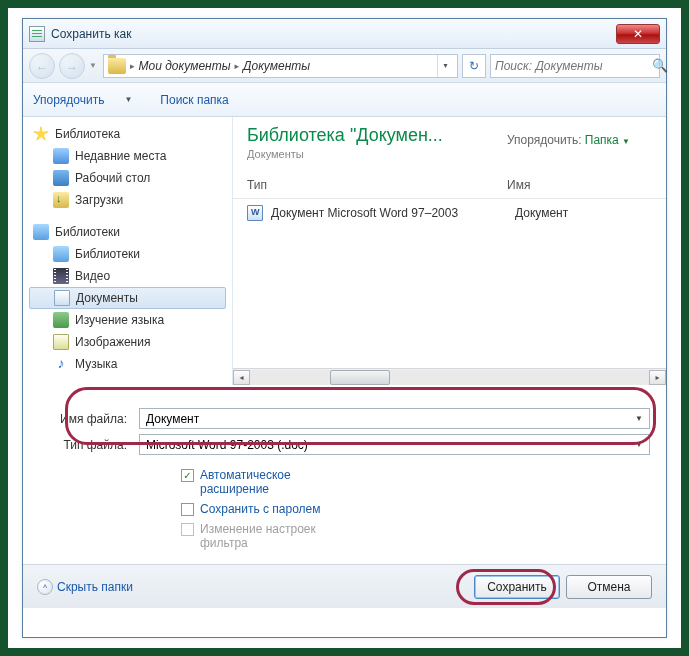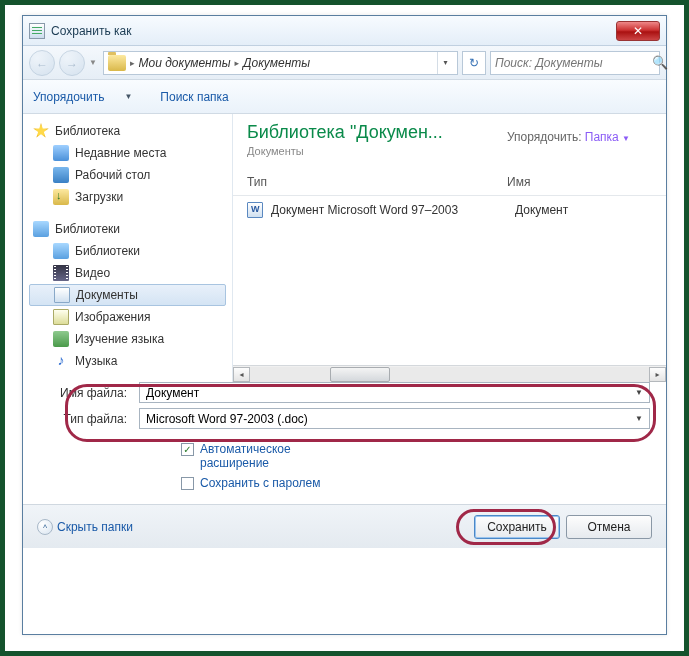--- a/index.html
+++ b/index.html
@@ -1,17 +1,17 @@
 <!DOCTYPE html>
 <html><head>
 <meta charset="utf-8">
 <style>
 * { box-sizing: border-box; margin: 0; padding: 0; font-family: "Segoe UI", Tahoma, sans-serif; font-size: 12px; }
 body { background: #fff; width: 689px; height: 656px; position: relative; }
-.outer-frame { width: 689px; height: 656px; border: 5px solid #14532d; background: #fff; padding: 10px; }
+.outer-frame { width: 689px; height: 656px; border: 8px solid #14532d; background: #fff; padding: 10px; }
 .dialog { width: 645px; height: 620px; margin: 0 auto; border: 1px solid #5a7ea0; background: #fff; position: relative; box-shadow: 0 0 4px rgba(0,0,0,0.1); }
 
 
 .titlebar { height: 30px; background: linear-gradient(#f7fbff, #e4eef8); border-bottom: 1px solid #c0d0e0; display: flex; align-items: center; padding: 0 6px; }
 .titlebar .doc-icon { width: 16px; height: 16px; background: linear-gradient(#fff,#cde); border: 1px solid #89a; margin-right: 6px; position: relative; }
 .titlebar .doc-icon::before { content: ""; position: absolute; left: 2px; right: 2px; top: 3px; height: 1px; background: #4a6; box-shadow: 0 3px 0 #4a6, 0 6px 0 #4a6; }
 .titlebar-title { color: #1a3a52; font-size: 12px; flex: 1; }
 .close-btn { width: 44px; height: 20px; background: linear-gradient(#e88,#c33 45%,#a11 55%,#c44); border: 1px solid #933; border-radius: 3px; color: #fff; display: flex; align-items: center; justify-content: center; font-size: 11px; cursor: pointer; }
 
 
@@ -53,36 +53,36 @@
 .ico-vid { background: linear-gradient(#334,#668); border-radius: 1px; position:relative;} .ico-vid::before{content:"";position:absolute;left:1px;top:1px;bottom:1px;width:2px;background:repeating-linear-gradient(#fff 0 1px,transparent 1px 3px);} .ico-vid::after{content:"";position:absolute;right:1px;top:1px;bottom:1px;width:2px;background:repeating-linear-gradient(#fff 0 1px,transparent 1px 3px);}
 .ico-img { background: linear-gradient(#ffe,#dd9); border: 1px solid #aa6; border-radius: 1px; }
 .ico-lang { background: linear-gradient(#8eca8e,#4a9a4a); border-radius: 2px; }
 .ico-mus { color: #2a6ad0; font-size: 14px; line-height: 14px; text-align:center; }
 
 .content { flex: 1; background: #fff; display: flex; flex-direction: column; }
 .lib-header { padding: 8px 14px 4px; }
 .lib-title { color: #0a8a4a; font-size: 18px; }
 .lib-sub { color: #888; font-size: 11px; margin-top: 2px; }
 .lib-sort { position: absolute; right: 36px; top: 114px; font-size: 11px; color: #666; }
-.lib-sort a { color: #8b5cf6; cursor: pointer; }
+.lib-sort a { color: #15803d; cursor: pointer; }
 .col-headers { display: flex; padding: 6px 14px; border-bottom: 1px solid #e4e8ec; color: #555; font-size: 12px; margin-top: 8px; }
 .col-type { width: 260px; }
 .col-name { flex: 1; }
 .file-row { display: flex; padding: 6px 14px; align-items: center; gap: 8px; cursor: pointer; }
 .file-ico { width: 16px; height: 16px; background: linear-gradient(#fff,#d0e0f0); border: 1px solid #5a88c0; border-radius: 1px; position: relative; }
 .file-ico::before { content:"W"; position: absolute; font-size: 9px; color: #2a5aa0; left: 3px; top: 1px; font-weight: bold; }
 .file-type { width: 236px; color: #333; }
 .file-name { color: #333; }
 .h-scroll { height: 17px; border-top: 1px solid #d4d8dc; background: #f0f0f0; margin-top: auto; display: flex; align-items: center; }
 .h-scroll .sb-btn { width: 17px; height: 15px; background: linear-gradient(#fdfdfd,#e4e4e4); border: 1px solid #b4b8bc; font-size: 8px; color: #555; display:flex;align-items:center;justify-content:center; cursor: pointer; }
 .h-scroll .track { flex: 1; height: 15px; background: #eaeaea; position: relative; }
 .h-scroll .thumb { position: absolute; left: 80px; width: 60px; top: 0; bottom: 0; background: linear-gradient(#f4f4f4,#d4d8dc); border: 1px solid #a8acb0; border-radius: 2px; }
 
 
-.form-area { padding: 0 16px 6px; position: relative; }
+.form-area { padding: 23px 16px 6px; position: relative; }
 .highlight-box { position: absolute; left: 42px; right: 10px; top: 2px; height: 58px; border: 3px solid #a02848; border-radius: 22px; pointer-events: none; }
 .form-row { display: flex; align-items: center; margin-bottom: 5px; }
 .form-label { width: 100px; text-align: right; padding-right: 12px; color: #333; }
 .form-input { flex: 1; height: 21px; border: 1px solid #a8b4c0; background: #fff; padding: 0 6px; cursor: text; display: flex; align-items: center; justify-content: space-between; }
 .form-input .dd { font-size: 8px; color: #444; }
 
 .options { padding: 2px 0 8px 158px; }
 .opt-row { display: flex; align-items: flex-start; gap: 6px; margin-bottom: 6px; color: #1a5aa8; cursor: pointer; }
 .opt-row.disabled { color: #a0a0a0; }
 .chk { width: 13px; height: 13px; border: 1px solid #8898a8; background: #fff; display: inline-flex; align-items: center; justify-content: center; font-size: 10px; color: #2a7a2a; flex-shrink: 0; margin-top: 1px; }
@@ -175,26 +175,26 @@
             </div>
         <div class="tree-item">
               <span class="ico ico-vid"></span>
               <span>Видео</span>
             </div>
         <div class="tree-item sel">
               <span class="ico ico-doc"></span>
               <span>Документы</span>
             </div>
         <div class="tree-item">
+              <span class="ico ico-lang"></span>
+              <span>Изучение языка</span>
+            </div>
+        <div class="tree-item">
               <span class="ico ico-img"></span>
               <span>Изображения</span>
-            </div>
-        <div class="tree-item">
-              <span class="ico ico-lang"></span>
-              <span>Изучение языка</span>
             </div>
         <div class="tree-item">
               <span class="ico ico-mus">♪</span>
               <span>Музыка</span>
             </div>
       </div>
     </div>
 
     <div class="content">
       <div class="lib-header">
@@ -244,20 +244,24 @@
 
   <div class="options">
     <div class="opt-row">
           <span class="chk">✓</span>
           <span style="max-width:130px">Автоматическое расширение</span>
         </div>
     <div class="opt-row">
           <span class="chk"></span>
           <span>Сохранить с паролем</span>
         </div>
+    <div class="opt-row disabled">
+          <span class="chk disabled"></span>
+          <span style="max-width:130px">Изменение настроек фильтра</span>
+        </div>
   </div>
 
   <div class="footer">
     <div class="hide-folders">
       <span class="carrot">˄</span>
       <span>Скрыть папки</span>
     </div>
     <div class="footer-btns">
       <div class="btn primary">Сохранить</div>
       <div class="btn">Отмена</div>

